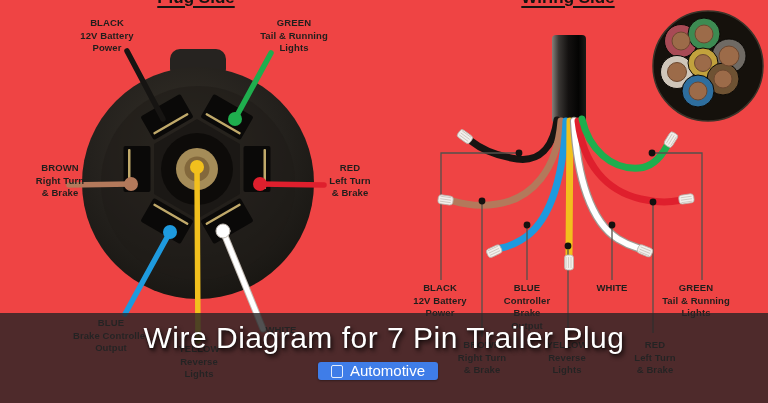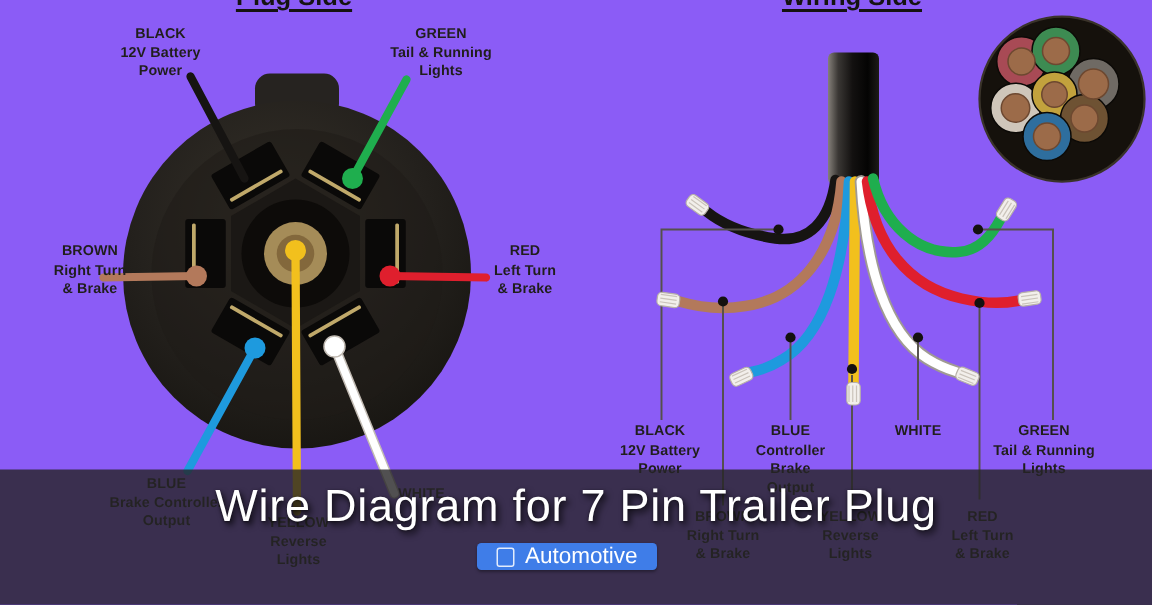--- a/index.html
+++ b/index.html
@@ -1,18 +1,18 @@
 <!DOCTYPE html>
 <html><head>
 <meta charset="utf-8">
 <style>
   html,body{margin:0;padding:0;background:#222;}
   #canvas{
     position:relative;width:768px;height:403px;overflow:hidden;
-    background:#8b5cf6;font-family:"Liberation Sans",sans-serif;
+    background:#ef4444;font-family:"Liberation Sans",sans-serif;
   }
   #gfx{position:absolute;left:0;top:0;z-index:1;}
   .side-header{
     position:absolute;top:-12px;z-index:2;width:120px;text-align:center;
     font:700 17px/20px "Liberation Sans",sans-serif;color:#151311;
     text-decoration:underline;text-decoration-thickness:2px;text-underline-offset:3px;
   }
   .lbl{
     position:absolute;z-index:2;text-align:center;color:#201e1c;
     font:700 9.5px/1.32 "Liberation Sans",sans-serif;letter-spacing:.1px;

